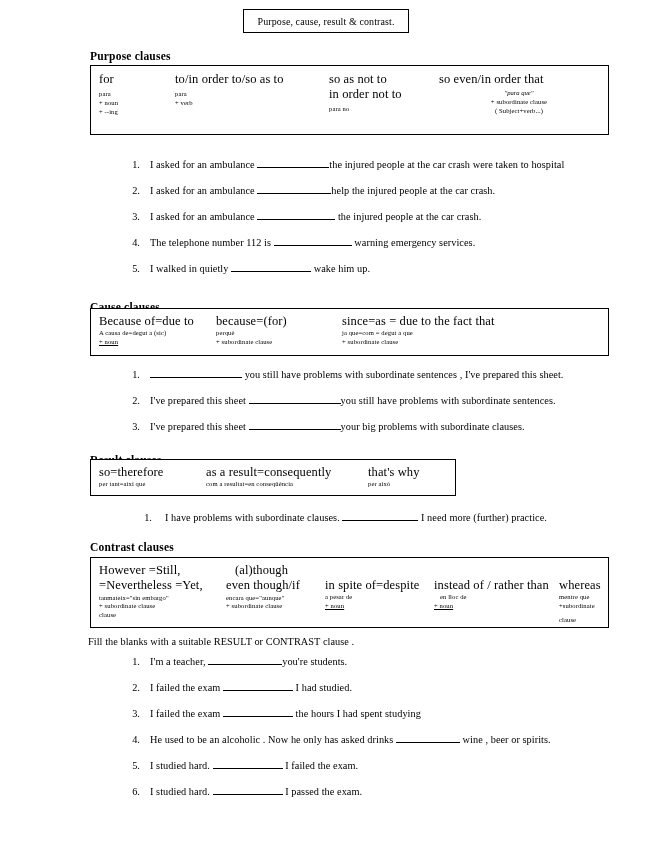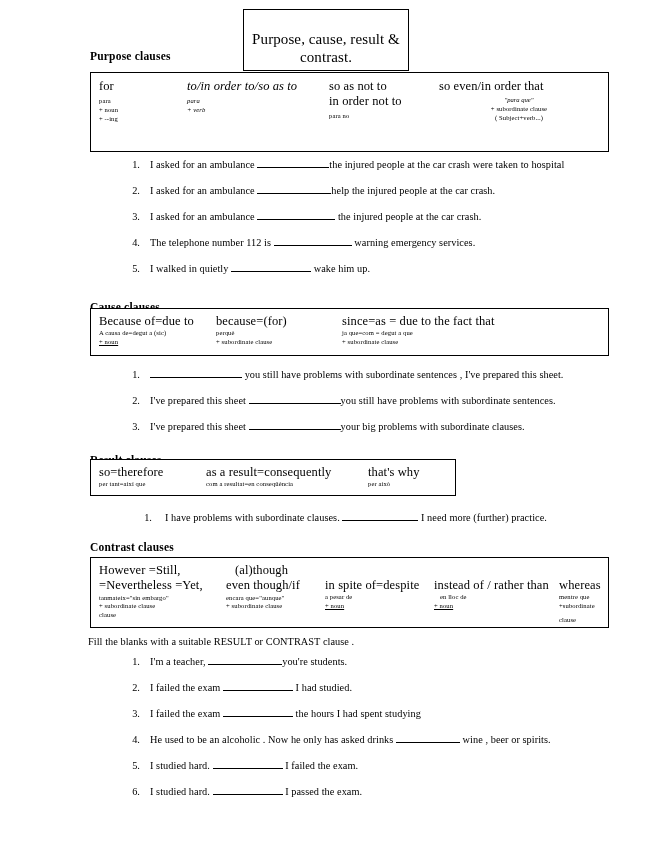--- a/index.html
+++ b/index.html
@@ -34,23 +34,23 @@
     box-sizing: border-box;
   }
   .title-main {
     font-family: "Liberation Serif", serif;
     font-weight: bold;
     font-size: 14.5px;
     letter-spacing: 0.4px;
     line-height: 1.15;
   }
   .title-sub {
-    font-size: 15px;
+    font-size: 10px;
     line-height: 1.2;
-    margin-top: 17px;
+    margin-top: 3px;
     letter-spacing: 0.1px;
   }
 
   
   .section-head {
     position: absolute;
     font-weight: bold;
     font-size: 11.5px;
     letter-spacing: 0.2px;
   }
@@ -126,29 +126,29 @@
 <body>
 
 <div class="page">
 
   <div class="title-box">
     <div class="title-sub">Purpose, cause, result &amp; contrast.</div>
   </div>
 
   <div class="section-head" style="left:90px; top:50px;">Purpose clauses</div>
 
-  <div class="gbox" style="left:90px; top:65px; width:519px; height:80px;margin-top:7px;">
+  <div class="gbox" style="left:90px; top:65px; width:519px; height:70px;">
     <div class="gcol" style="left:8px; top:6px; width:130px;">
       <div class="g-main">for</div>
       <div class="g-sub" style="margin-top:3px;">para</div>
       <div class="g-sub">+ noun</div>
       <div class="g-sub">+ --ing</div>
     </div>
 
-    <div class="gcol" style="left:96px; top:6px; width:160px;font-style:italic;">
+    <div class="gcol" style="left:84px; top:6px; width:160px;">
       <div class="g-main">to/in order to/so as to</div>
       <div class="g-sub" style="margin-top:3px;">para</div>
       <div class="g-sub">+ verb</div>
     </div>
 
     <div class="gcol" style="left:238px; top:6px; width:110px;">
       <div class="g-main">so as not to</div>
       <div class="g-main">in order not to</div>
       <div class="g-sub" style="margin-top:2px;">para no</div>
     </div>

